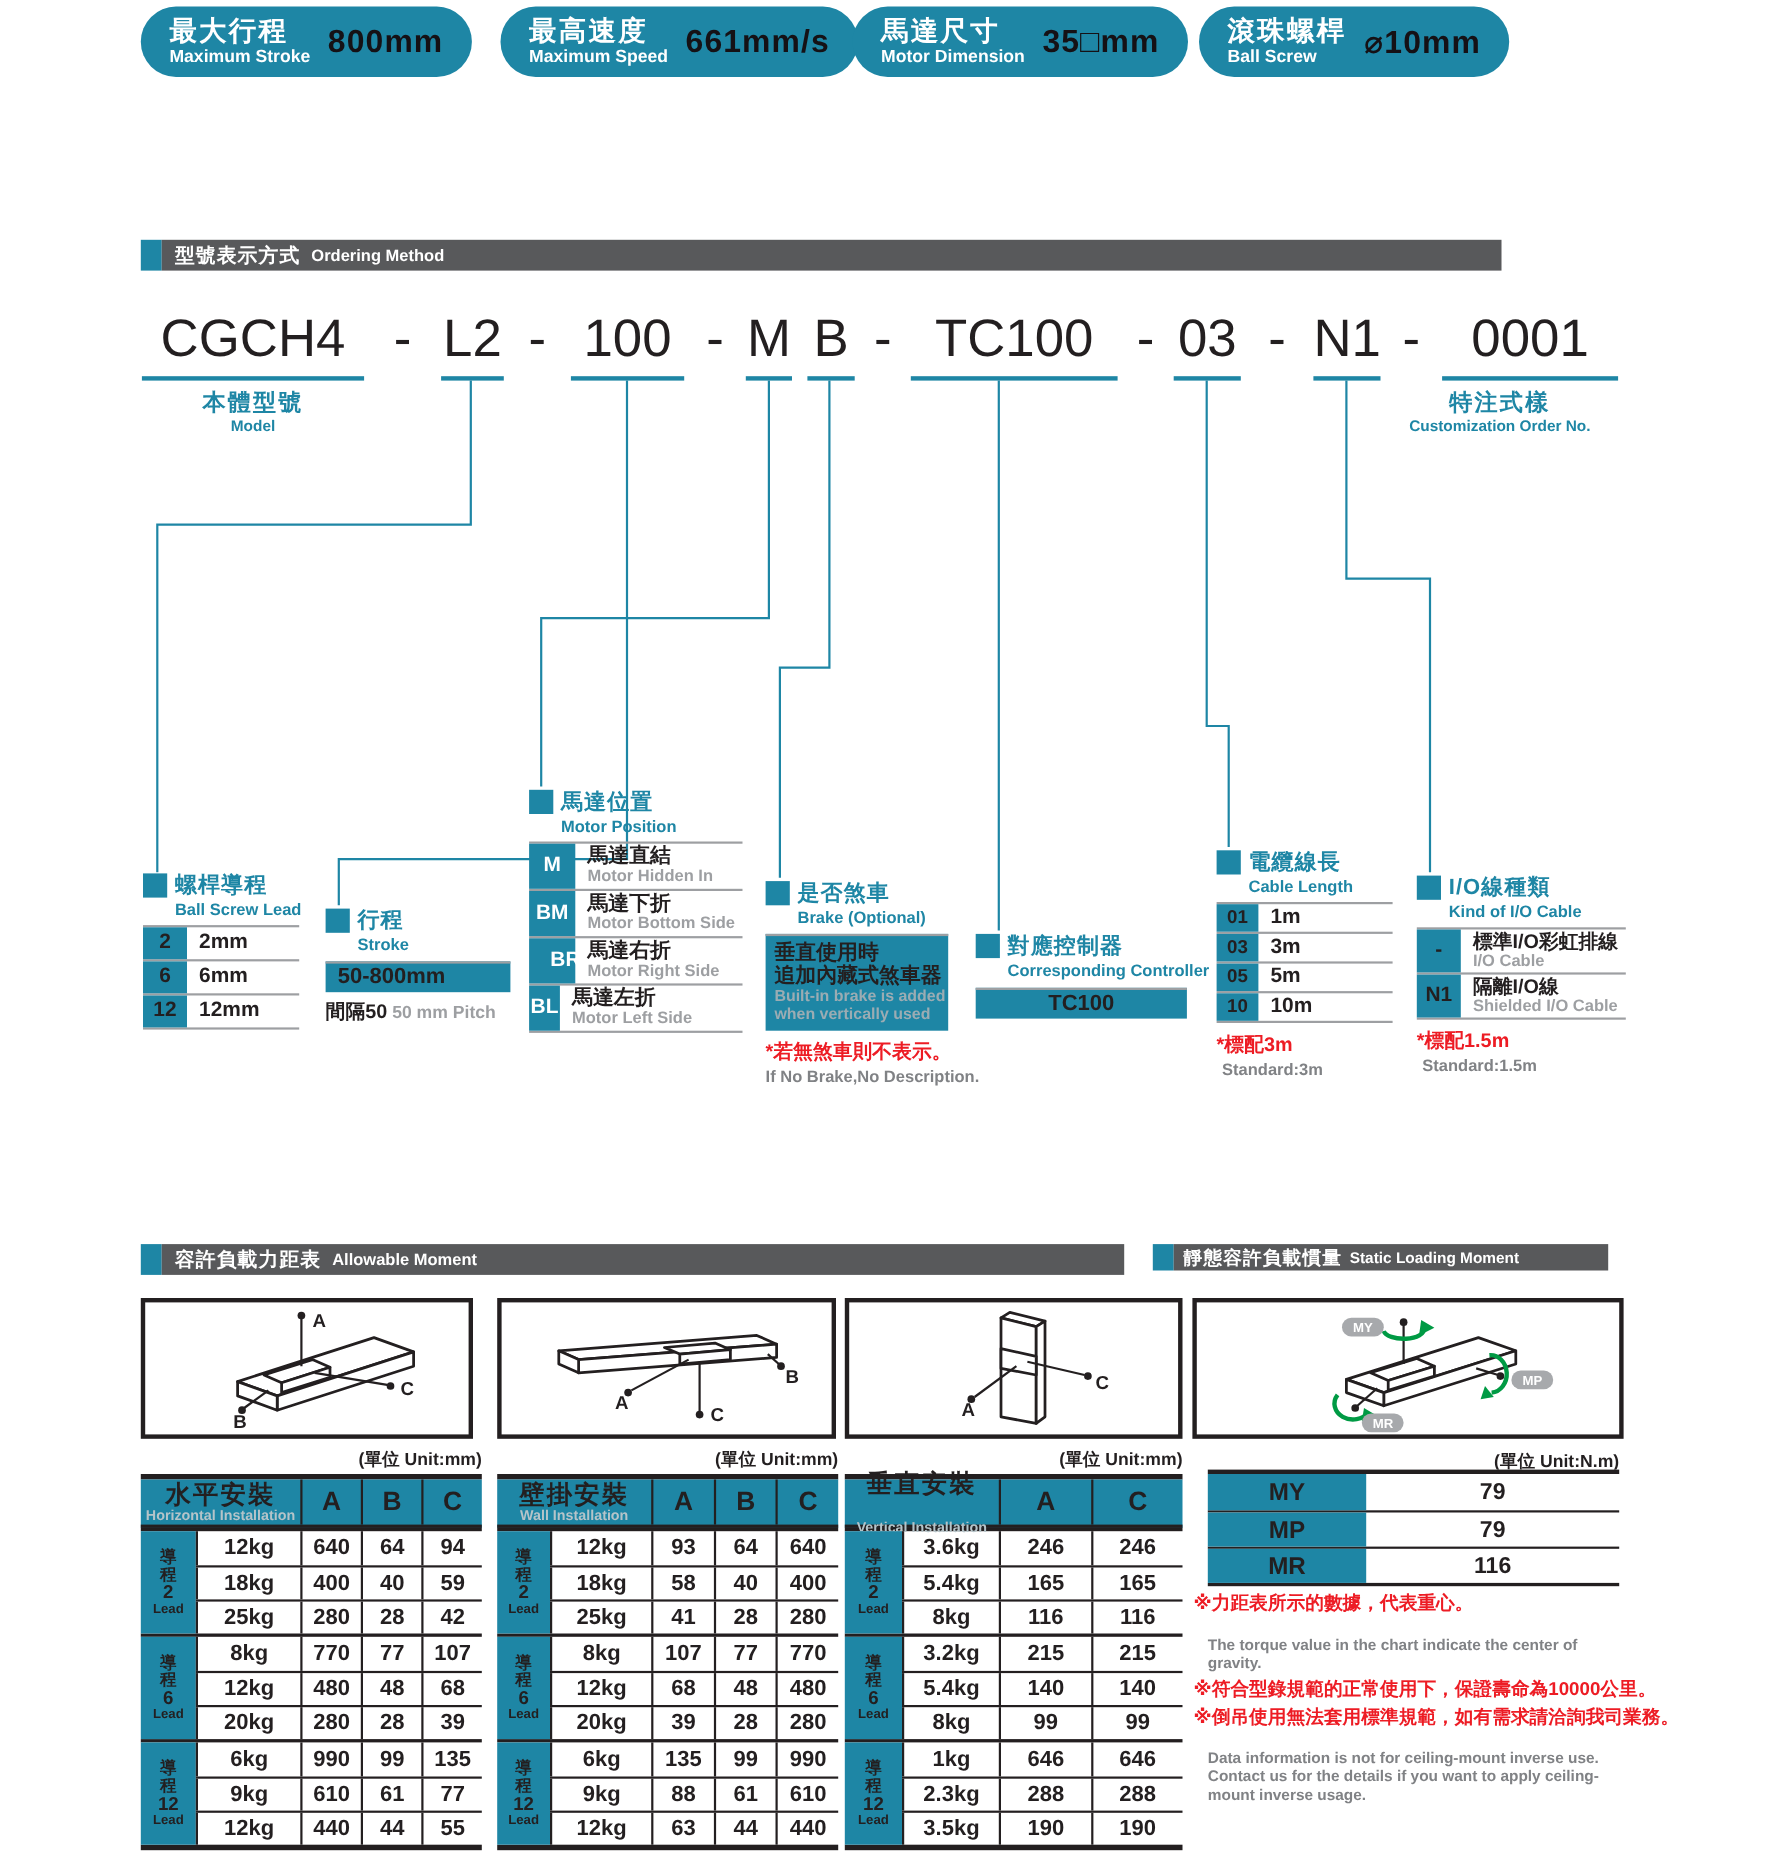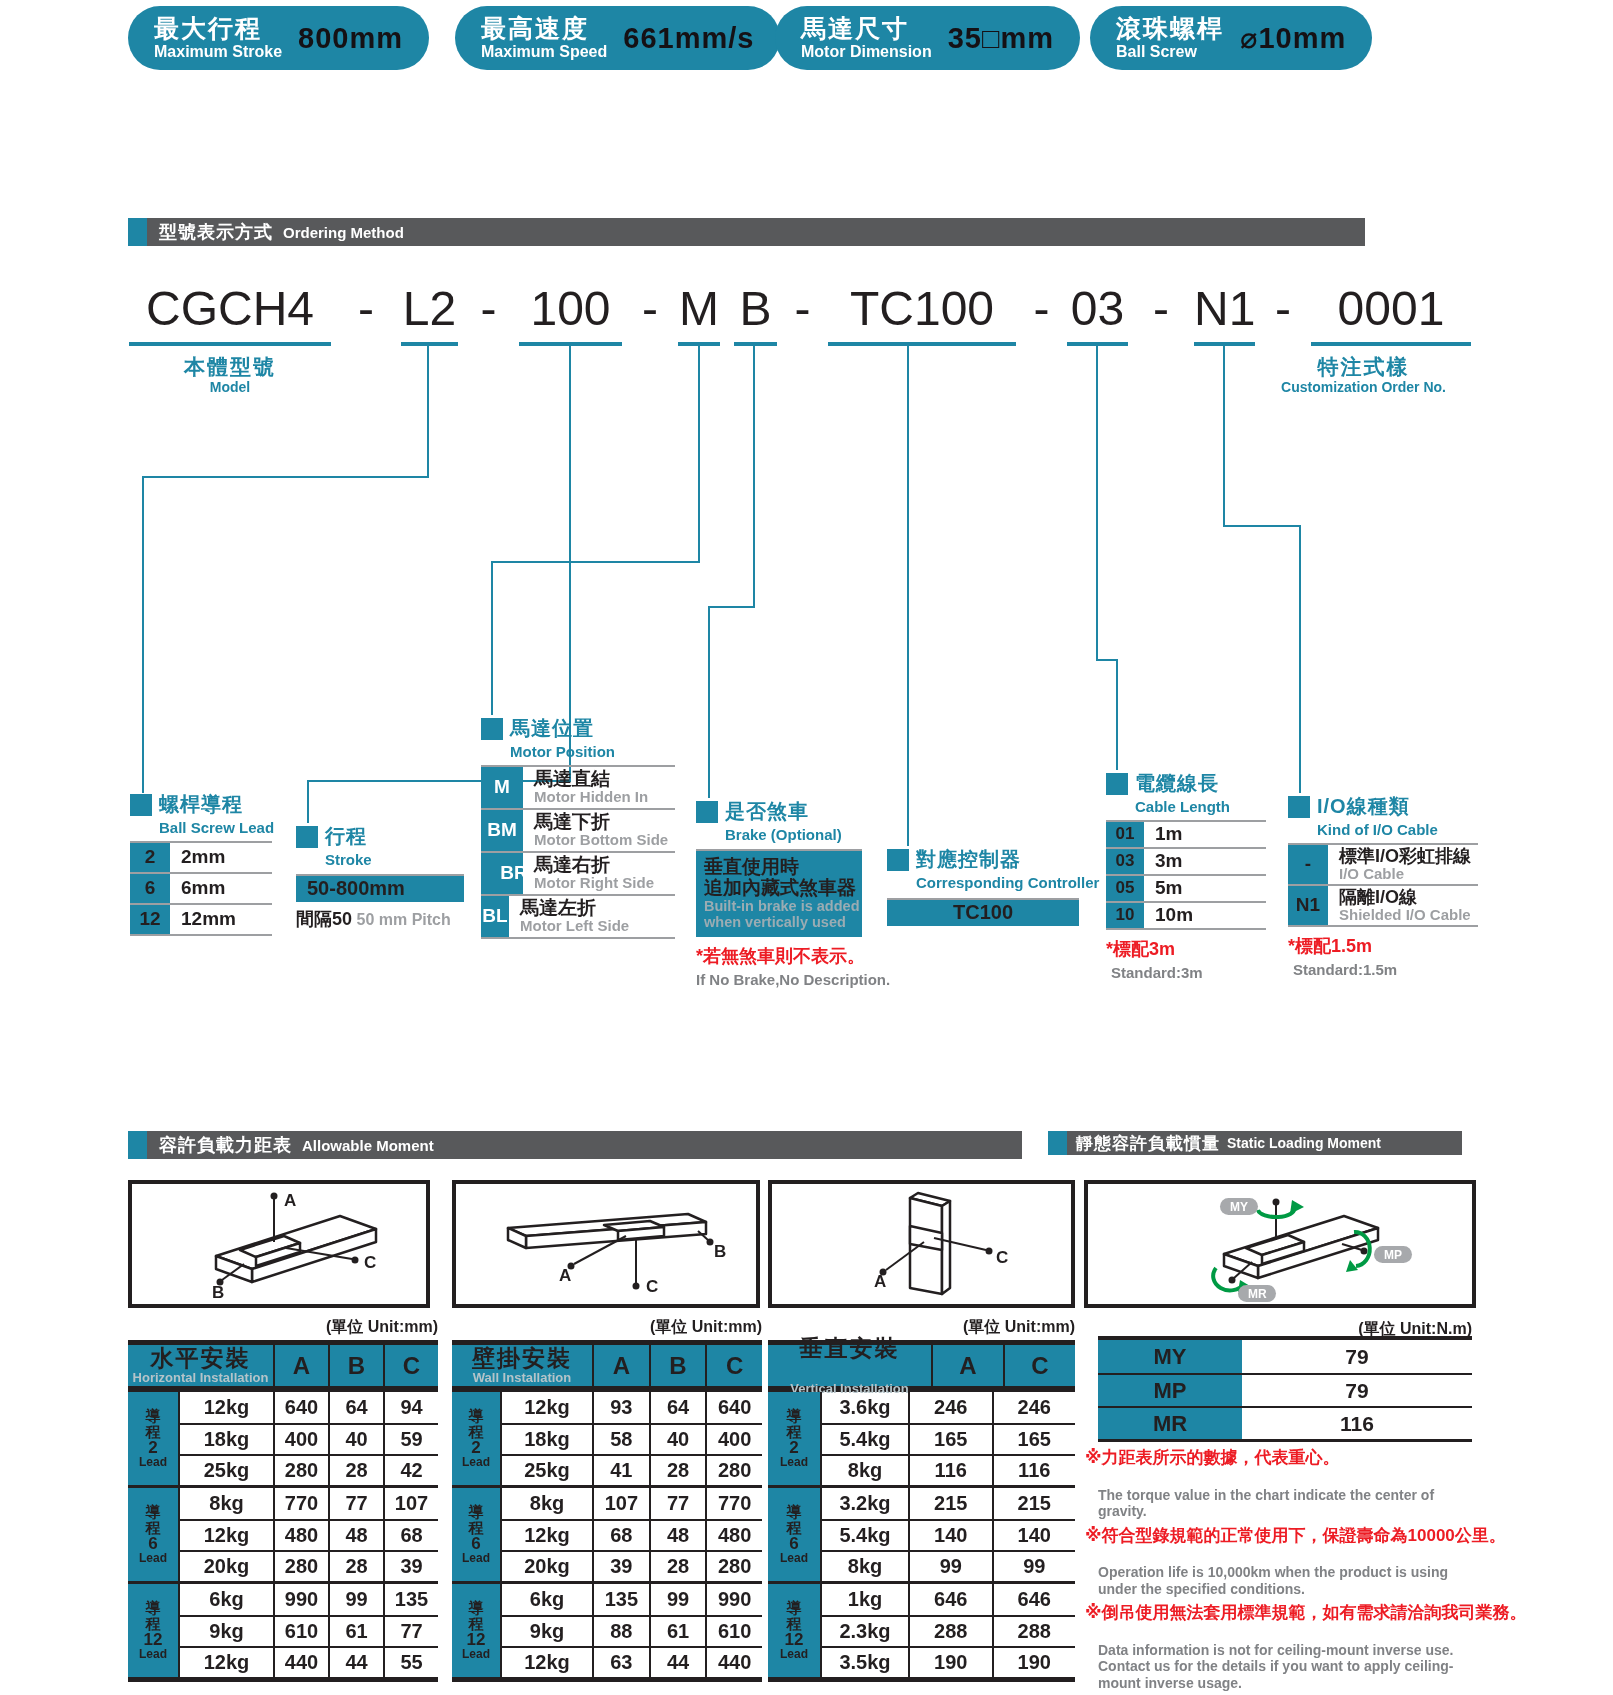--- a/index.html
+++ b/index.html
@@ -655,21 +655,21 @@
             <div class="mt-val">63</div>
             <div class="mt-val">44</div>
             <div class="mt-val">440</div>
           </div>
       </div>
     </div>
   </div>
 
   <div class="mtable t3" style="left:768px;top:1340px;width:307px;">
     <div class="mt-head">
-      <div class="mt-title" style="width:163px;gap:21px;">
+      <div class="mt-title" style="width:140px;gap:21px;">
         <div class="t-zh">垂直安裝</div>
         <div class="t-en">Vertical Installation</div>
       </div>
       <div class="mt-col">A</div>
       <div class="mt-col">C</div>
     </div>
     <div class="mt-group">
       <div class="mt-lead">
         <span class="lz">導</span>
           <span class="lz">程</span>
@@ -758,21 +758,20 @@
     <div class="srow">
       <div class="slabel">MR</div>
       <div class="sval">116</div>
     </div>
   </div>
 
   <div class="notes" style="left:1085px;top:1442px;width:398px;">
     <div class="note-zh">※力距表所示的數據，代表重心。</div>
     <div class="note-en">The torque value in the chart indicate the center of gravity.</div>
     <div class="note-zh">※符合型錄規範的正常使用下，保證壽命為10000公里。</div>
-    <div class="note-en">Operation life is 10,000km when the product is using under the specified conditions.</div>
     <div class="note-zh">※倒吊使用無法套用標準規範，如有需求請洽詢我司業務。</div>
     <div class="note-en" style="margin-bottom:0;">
       <span>Data information is not for ceiling-mount inverse use.</span><br>
       <span>Contact us for the details if you want to apply ceiling-mount inverse usage.</span>
     </div>
   </div>
 
 </div>
 
 </body></html>

